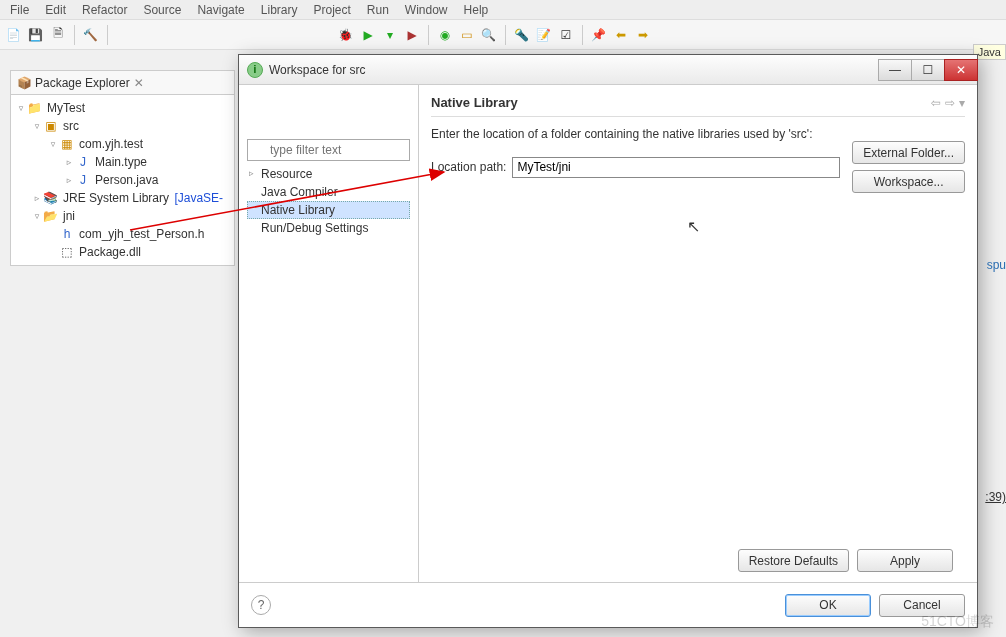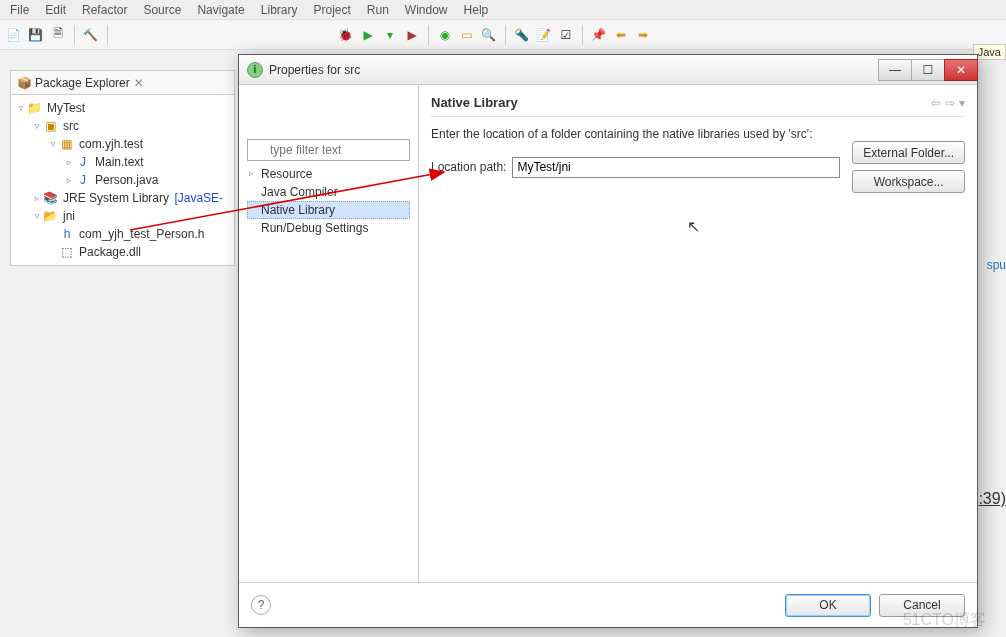--- a/index.html
+++ b/index.html
@@ -52,24 +52,24 @@
 .btn.primary { border-color: #4a90d9; box-shadow: 0 0 0 1px #9cf inset; }
 
 .bottom-btns { display:flex; justify-content:flex-end; gap:8px; padding: 8px 12px 0 0; margin-top:auto;}
 .footer { height: 44px; display: flex; align-items: center; padding: 0 12px; gap: 8px; }
 .help { width: 20px; height: 20px; border: 1px solid #aaa; border-radius: 50%; display:flex;align-items:center;justify-content:center;color:#666;cursor:pointer;}
 .footer .btns { margin-left: auto; display: flex; gap: 8px; }
 
 
 .arrow-svg { position: absolute; left: 0; top: 0; width: 1006px; height: 637px; pointer-events: none; }
 
-.watermark { position: absolute; right: 20px; bottom: 6px; color: rgba(0,0,0,0.18); font-size: 16px; }
+.watermark { position: absolute; right: 12px; bottom: 6px; color: rgba(0,0,0,0.18); font-size: 14px; }
 .quick { position: absolute; right: 0; top: 44px; background: #ffffe1; border:1px solid #ccc; padding:1px 4px; font-size:11px;}
 .side-clip { position:absolute; right:0; top:258px; color:#2a6db0; font-size:12px;}
-.side-clip2 { position:absolute; right:0; top:490px; color:#333; font-size:16px;text-decoration:underline;}
+.side-clip2 { position:absolute; right:0; top:490px; color:#333; font-size:12px;text-decoration:underline;}
 .cursor { position:absolute; left:687px; top:217px; font-size:16px; pointer-events:none;}
 </style>
 </head>
 <body>
 
 <div class="menubar">
   <span>File</span>
   <span>Edit</span>
   <span>Refactor</span>
   <span>Source</span>
@@ -127,21 +127,21 @@
         <span class="lbl">src</span>
       </div>
     <div class="node" style="padding-left:34px">
         <span class="tw">▿</span>
         <span class="ic" style="color:#c80">▦</span>
         <span class="lbl">com.yjh.test</span>
       </div>
     <div class="node" style="padding-left:50px">
         <span class="tw">▹</span>
         <span class="ic" style="color:#36c">J</span>
-        <span class="lbl">Main.text</span>
+        <span class="lbl">Main.type</span>
       </div>
     <div class="node" style="padding-left:50px">
         <span class="tw">▹</span>
         <span class="ic" style="color:#36c">J</span>
         <span class="lbl">Person.java</span>
       </div>
     <div class="node" style="padding-left:18px"><span class="tw">▹</span><span class="ic">📚</span><span class="lbl">JRE System Library</span>&nbsp;<span class="decor">[JavaSE-</span></div>
     <div class="node" style="padding-left:18px">
         <span class="tw">▿</span>
         <span class="ic" style="color:#da3">📂</span>
@@ -156,21 +156,21 @@
         <span class="tw"></span>
         <span class="ic">⬚</span>
         <span class="lbl">Package.dll</span>
       </div>
   </div>
 </div>
 
 <div class="dialog">
   <div class="titlebar">
     <span class="ticon">i</span>
-    <span>Properties for src</span>
+    <span>Workspace for src</span>
     <div class="winbtns">
       <div class="winbtn">—</div>
       <div class="winbtn">☐</div>
       <div class="winbtn close">✕</div>
     </div>
   </div>
   <div class="dialog-body">
     <div class="leftpane">
       <input class="filter" placeholder="type filter text" style="">
       <div class="cat"><span class="tw2">▹</span><span>Resource</span></div>
@@ -189,20 +189,24 @@
       </div>
       <div class="desc">Enter the location of a folder containing the native libraries used by 'src':</div>
       <div class="row">
         <span>Location path:</span>
         <input class="loc-input" value="MyTest/jni" style="">
         <div class="btncol">
           <div class="btn">External Folder...</div>
           <div class="btn">Workspace...</div>
         </div>
       </div>
+      <div class="bottom-btns">
+        <div class="btn">Restore Defaults</div>
+        <div class="btn">Apply</div>
+      </div>
     </div>
   </div>
   <div class="footer">
     <div class="help">?</div>
     <div class="btns">
       <div class="btn primary" style="min-width:86px">OK</div>
       <div class="btn" style="min-width:86px">Cancel</div>
     </div>
   </div>
 </div>

